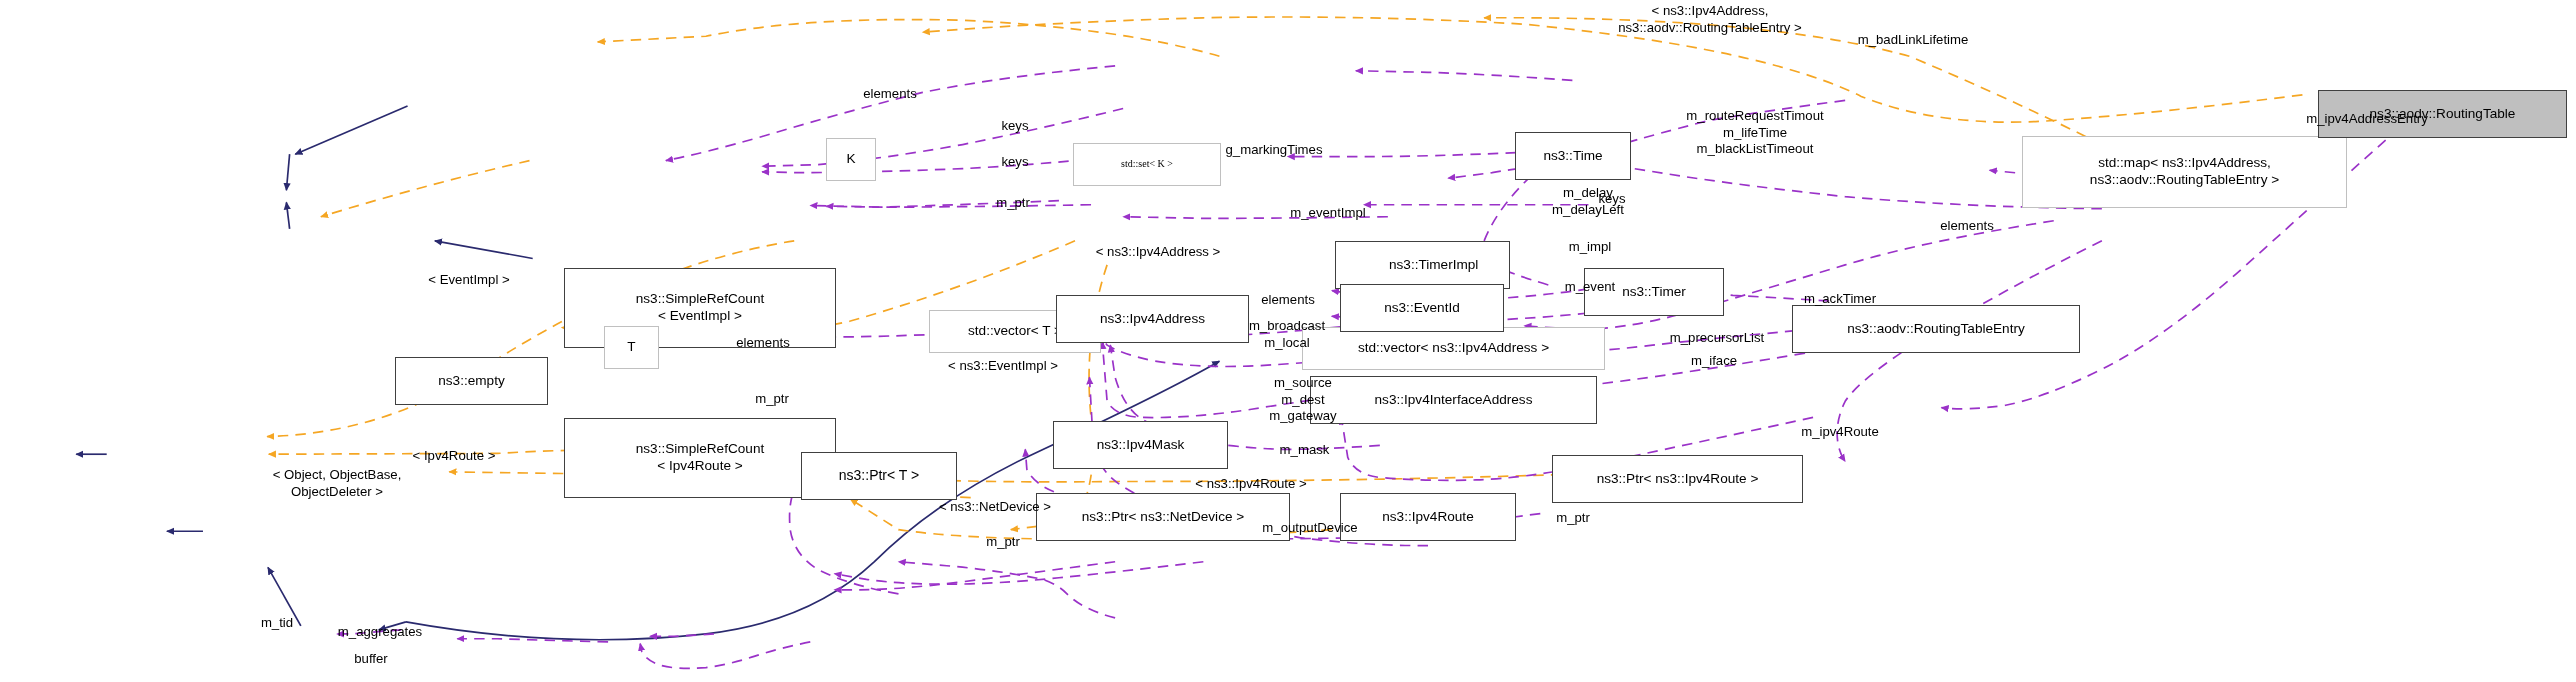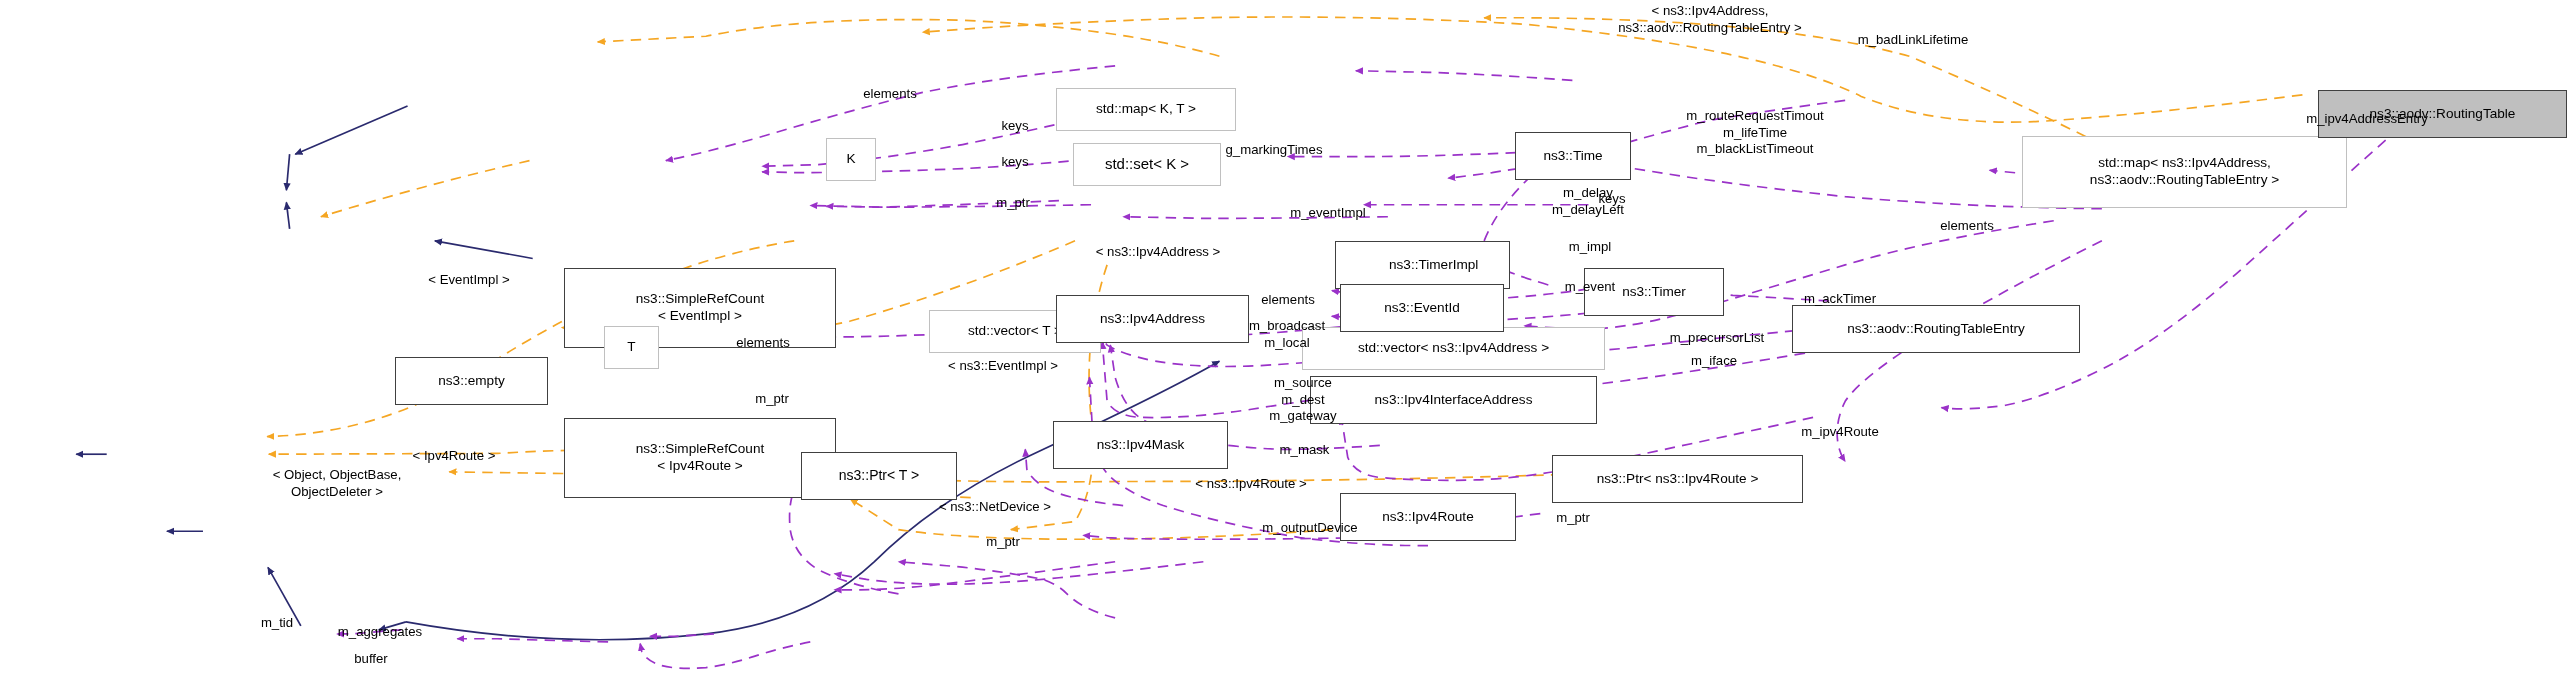--- a/index.html
+++ b/index.html
@@ -140,24 +140,24 @@
     </g>
   </svg>
 
   <div class="node solid" style="left: 564px; top: 268px; width: 272px; height: 80px; font-size: 13.6px;"><span>ns3::SimpleRefCount
 &lt; EventImpl &gt;</span></div>
   <div class="node solid" style="left: 395px; top: 357px; width: 153px; height: 48px; font-size: 13.6px; text-align: center;"><span>ns3::empty</span></div>
   <div class="node solid" style="left: 564px; top: 418px; width: 272px; height: 80px; font-size: 13.6px;"><span>ns3::SimpleRefCount
 &lt; Ipv4Route &gt;</span></div>
   <div class="node light" style="left: 604px; top: 326px; width: 55px; height: 43px; font-size: 13.6px;"><span>T</span></div>
   <div class="node solid" style="left: 801px; top: 452px; width: 156px; height: 48px; font-size: 14px;"><span>ns3::Ptr&lt; T &gt;</span></div>
+  <div class="node solid" style="left: 1036px; top: 493px; width: 254px; height: 48px; font-size: 13.6px;"><span>ns3::Ptr&lt; ns3::NetDevice &gt;</span></div>
   <div class="node light" style="left: 929px; top: 310px; width: 172px; height: 43px; font-size: 13.6px;"><span>std::vector&lt; T &gt;</span></div>
-  <div class="node light" style="left: 1056px; top: 88px; width: 180px; height: 43px; font-size: 13.6px;"><span>std::map&lt; K, T &gt;</span></div>
   <div class="node light" style="left: 826px; top: 138px; width: 50px; height: 43px; font-size: 13.6px;"><span>K</span></div>
-  <div class="node light" style="left: 1073px; top: 143px; width: 148px; height: 43px; font-size: 15px;"><span>std::set&lt; K &gt;</span></div>
+  <div class="node light" style="left: 1073px; top: 143px; width: 148px; height: 43px; font-size: 10px; font-family: Liberation Serif, serif;"><span>std::set&lt; K &gt;</span></div>
   <div class="node solid" style="left: 1056px; top: 295px; width: 193px; height: 48px; font-size: 13.6px;"><span>ns3::Ipv4Address</span></div>
   <div class="node light" style="left: 1302px; top: 327px; width: 303px; height: 43px; font-size: 13.6px;"><span>std::vector&lt; ns3::Ipv4Address &gt;</span></div>
   <div class="node solid" style="left: 1310px; top: 376px; width: 287px; height: 48px; font-size: 13.6px;"><span>ns3::Ipv4InterfaceAddress</span></div>
   <div class="node solid" style="left: 1053px; top: 421px; width: 175px; height: 48px; font-size: 13.6px;"><span>ns3::Ipv4Mask</span></div>
   <div class="node solid" style="left: 1340px; top: 493px; width: 176px; height: 48px; font-size: 13.6px;"><span>ns3::Ipv4Route</span></div>
   <div class="node solid" style="left: 1552px; top: 455px; width: 251px; height: 48px; font-size: 13.6px;"><span>ns3::Ptr&lt; ns3::Ipv4Route &gt;</span></div>
   <div class="node solid" style="left: 1515px; top: 132px; width: 116px; height: 48px; font-size: 13.6px;"><span>ns3::Time</span></div>
   <div class="node solid" style="left: 1335px; top: 241px; width: 175px; height: 48px; font-size: 13.6px; padding-left: 28px;"><span>ns3::TimerImpl</span></div>
   <div class="node solid" style="left: 1340px; top: 284px; width: 164px; height: 48px; font-size: 13.6px;"><span>ns3::EventId</span></div>
   <div class="node solid" style="left: 1584px; top: 268px; width: 140px; height: 48px; font-size: 13.6px;"><span>ns3::Timer</span></div>

